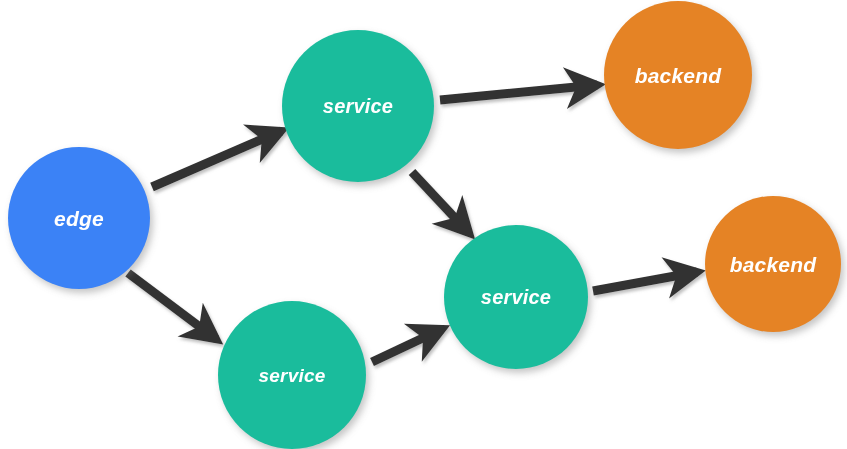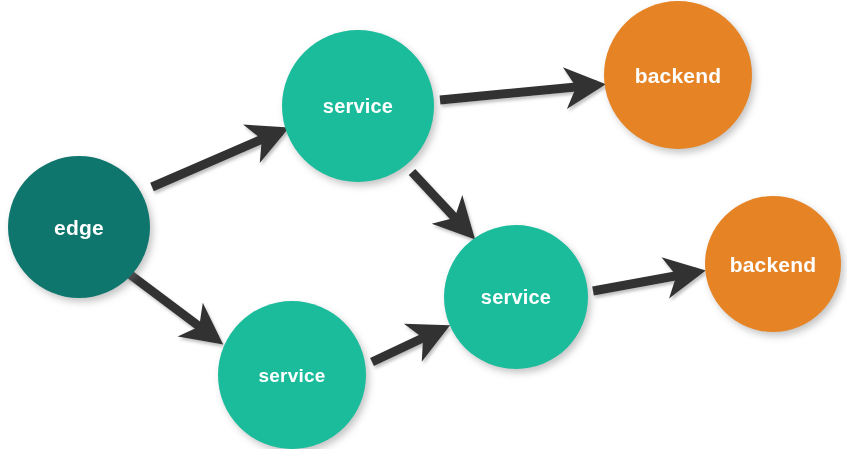--- a/index.html
+++ b/index.html
@@ -34,20 +34,21 @@
     box-shadow: 3px 4px 7px rgba(120,120,120,0.42);
     z-index: 2;
   }
   .node-label {
     color: #ffffff;
     font-weight: bold;
     letter-spacing: 0.2px;
     line-height: 1;
     white-space: nowrap;
     user-select: none;
+    font-style: italic;
   }
 </style>
 </head>
 <body>
 
 <div id="canvas" style="width: 847px; height: 449px; background: rgb(255, 255, 255);">
 
   <svg class="edges-layer" viewBox="0 0 847 449" xmlns="http://www.w3.org/2000/svg">
     <defs>
       <marker id="barb" viewBox="0 0 12 12" refX="9.2" refY="6" markerWidth="5.0" markerHeight="5.0" orient="auto-start-reverse" markerUnits="strokeWidth">
@@ -61,21 +62,21 @@
         <line x1="152" y1="187" x2="281" y2="131" stroke="#333333" stroke-width="9" stroke-linecap="butt" marker-end="url(#barb)"></line>
         <line x1="128" y1="273" x2="216" y2="339" stroke="#333333" stroke-width="9" stroke-linecap="butt" marker-end="url(#barb)"></line>
         <line x1="440" y1="100" x2="597" y2="85" stroke="#333333" stroke-width="9" stroke-linecap="butt" marker-end="url(#barb)"></line>
         <line x1="412" y1="172" x2="469" y2="233" stroke="#333333" stroke-width="9" stroke-linecap="butt" marker-end="url(#barb)"></line>
         <line x1="372" y1="362" x2="442" y2="329" stroke="#333333" stroke-width="9" stroke-linecap="butt" marker-end="url(#barb)"></line>
         <line x1="593" y1="291" x2="697" y2="272" stroke="#333333" stroke-width="9" stroke-linecap="butt" marker-end="url(#barb)"></line>
       </g>
   </svg>
 
   <div id="nodes">
-      <div class="node" style="left: 8px; top: 156px; width: 142px; height: 142px; background: #0f766e; box-shadow: rgba(120, 120, 120, 0.42) 3px 4px 7px;">
+      <div class="node" style="left: 8px; top: 147px; width: 142px; height: 142px; background: #3b82f6; box-shadow: rgba(120, 120, 120, 0.42) 3px 4px 7px;">
         <span class="node-label" style="font-size: 21px; color: rgb(255, 255, 255);">edge</span>
       </div>
       <div class="node" style="left: 282px; top: 30px; width: 152px; height: 152px; background: rgb(26, 188, 156); box-shadow: rgba(120, 120, 120, 0.42) 3px 4px 7px;">
         <span class="node-label" style="font-size: 20px; color: rgb(255, 255, 255);">service</span>
       </div>
       <div class="node" style="left: 218px; top: 301px; width: 148px; height: 148px; background: rgb(26, 188, 156); box-shadow: rgba(120, 120, 120, 0.42) 3px 4px 7px;">
         <span class="node-label" style="font-size: 19px; color: rgb(255, 255, 255);">service</span>
       </div>
       <div class="node" style="left: 444px; top: 225px; width: 144px; height: 144px; background: rgb(26, 188, 156); box-shadow: rgba(120, 120, 120, 0.42) 3px 4px 7px;">
         <span class="node-label" style="font-size: 20px; color: rgb(255, 255, 255);">service</span>

